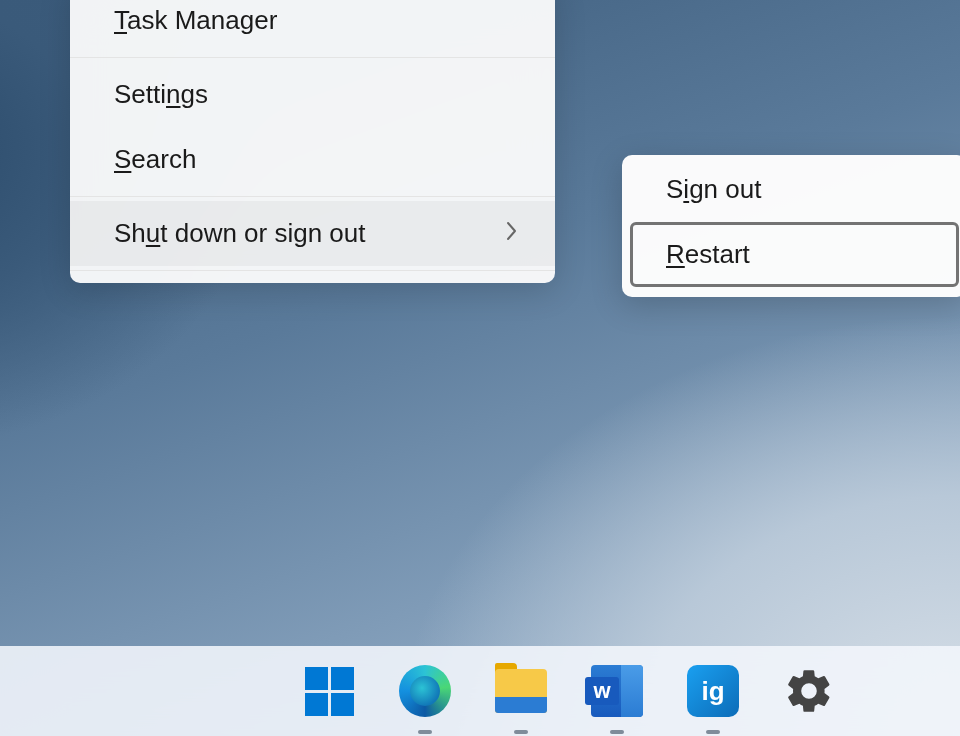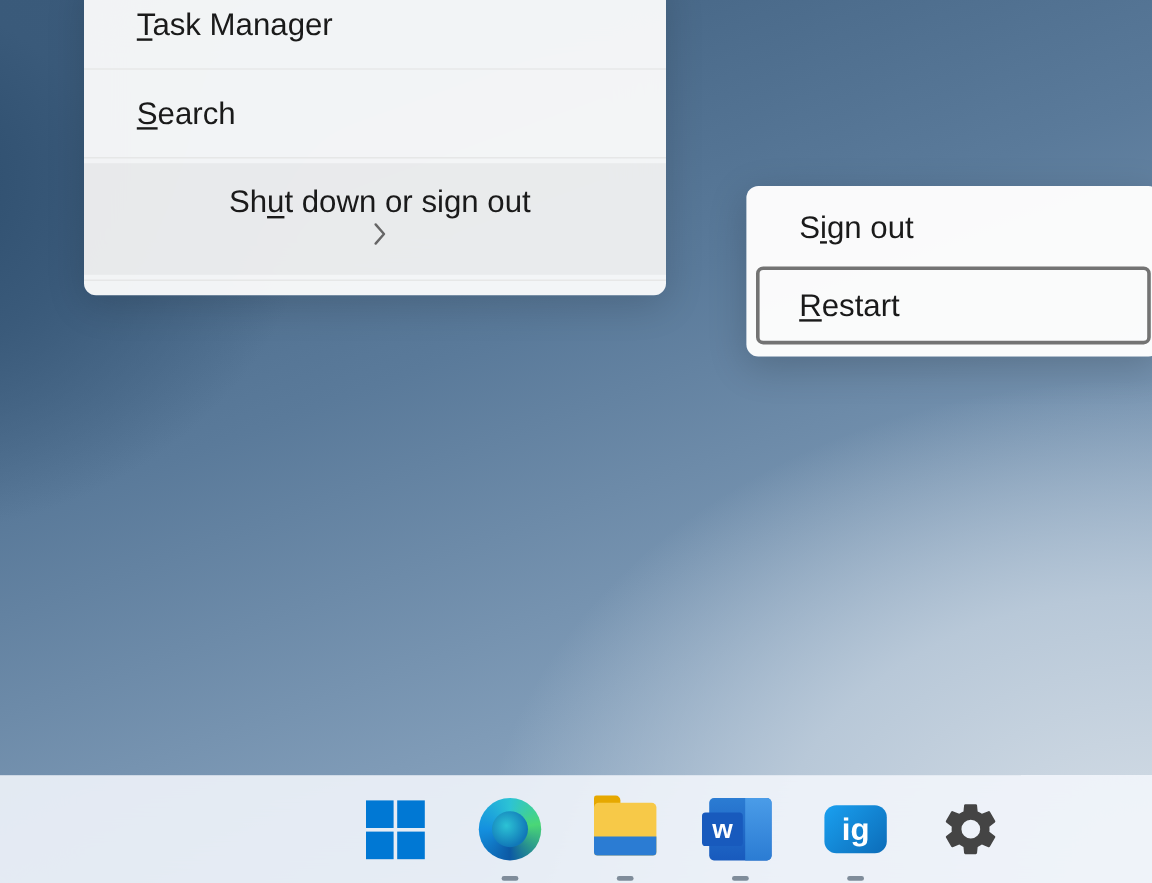--- a/index.html
+++ b/index.html
@@ -36,21 +36,20 @@
 }
 .menu-item {
   padding: 17px 36px 17px 44px;
   display: flex;
   align-items: center;
   justify-content: space-between;
   cursor: default;
 }
 .menu-item.hovered {
   background: rgba(0,0,0,0.04);
-  flex-direction: column;
 }
 .menu-item .label u { text-decoration: underline; text-underline-offset: 3px; }
 .menu-divider {
   height: 1px;
   background: #e4e4e4;
   margin: 4px 0;
 }
 .chevron {
   font-size: 22px;
   color: #666;
@@ -194,21 +193,21 @@
 .word-stripe {
   position: absolute;
   right: 0; top: 0;
   width: 22px; height: 100%;
   background: linear-gradient(#4a9ce8, #2b7cd3);
   border-radius: 0 4px 4px 0;
 }
 
 
 .ig-icon {
-  width: 52px; height: 40px;
+  width: 52px; height: 52px;
   background: linear-gradient(135deg, #1aa0f0, #0c6cb8);
   border-radius: 10px;
   display: flex;
   align-items: center;
   justify-content: center;
   color: #fff;
   font-weight: 700;
   font-size: 26px;
   font-family: Arial, sans-serif;
 }
@@ -222,20 +221,23 @@
 </head>
 <body>
 
 <div class="wallpaper-curve"></div>
 
 <div class="menu-main">
   <div class="menu-item">
     <span class="label"><u>T</u><span></span>ask Manager</span>
   </div>
   <div class="menu-divider"></div>
+  <div class="menu-item">
+    <span class="label">Setti<u>n</u>gs</span>
+  </div>
   <div class="menu-item">
     <span class="label"><u>S</u>earch</span>
   </div>
   <div class="menu-divider"></div>
   <div class="menu-item hovered">
     <span class="label">Sh<u>u</u>t down or sign out</span>
     <span class="chevron">
       <svg width="14" height="22" viewBox="0 0 14 22">
           <path d="M3 3 L10 11 L3 19" stroke="#666" stroke-width="2" fill="none" stroke-linecap="round" stroke-linejoin="round"></path>
         </svg>

